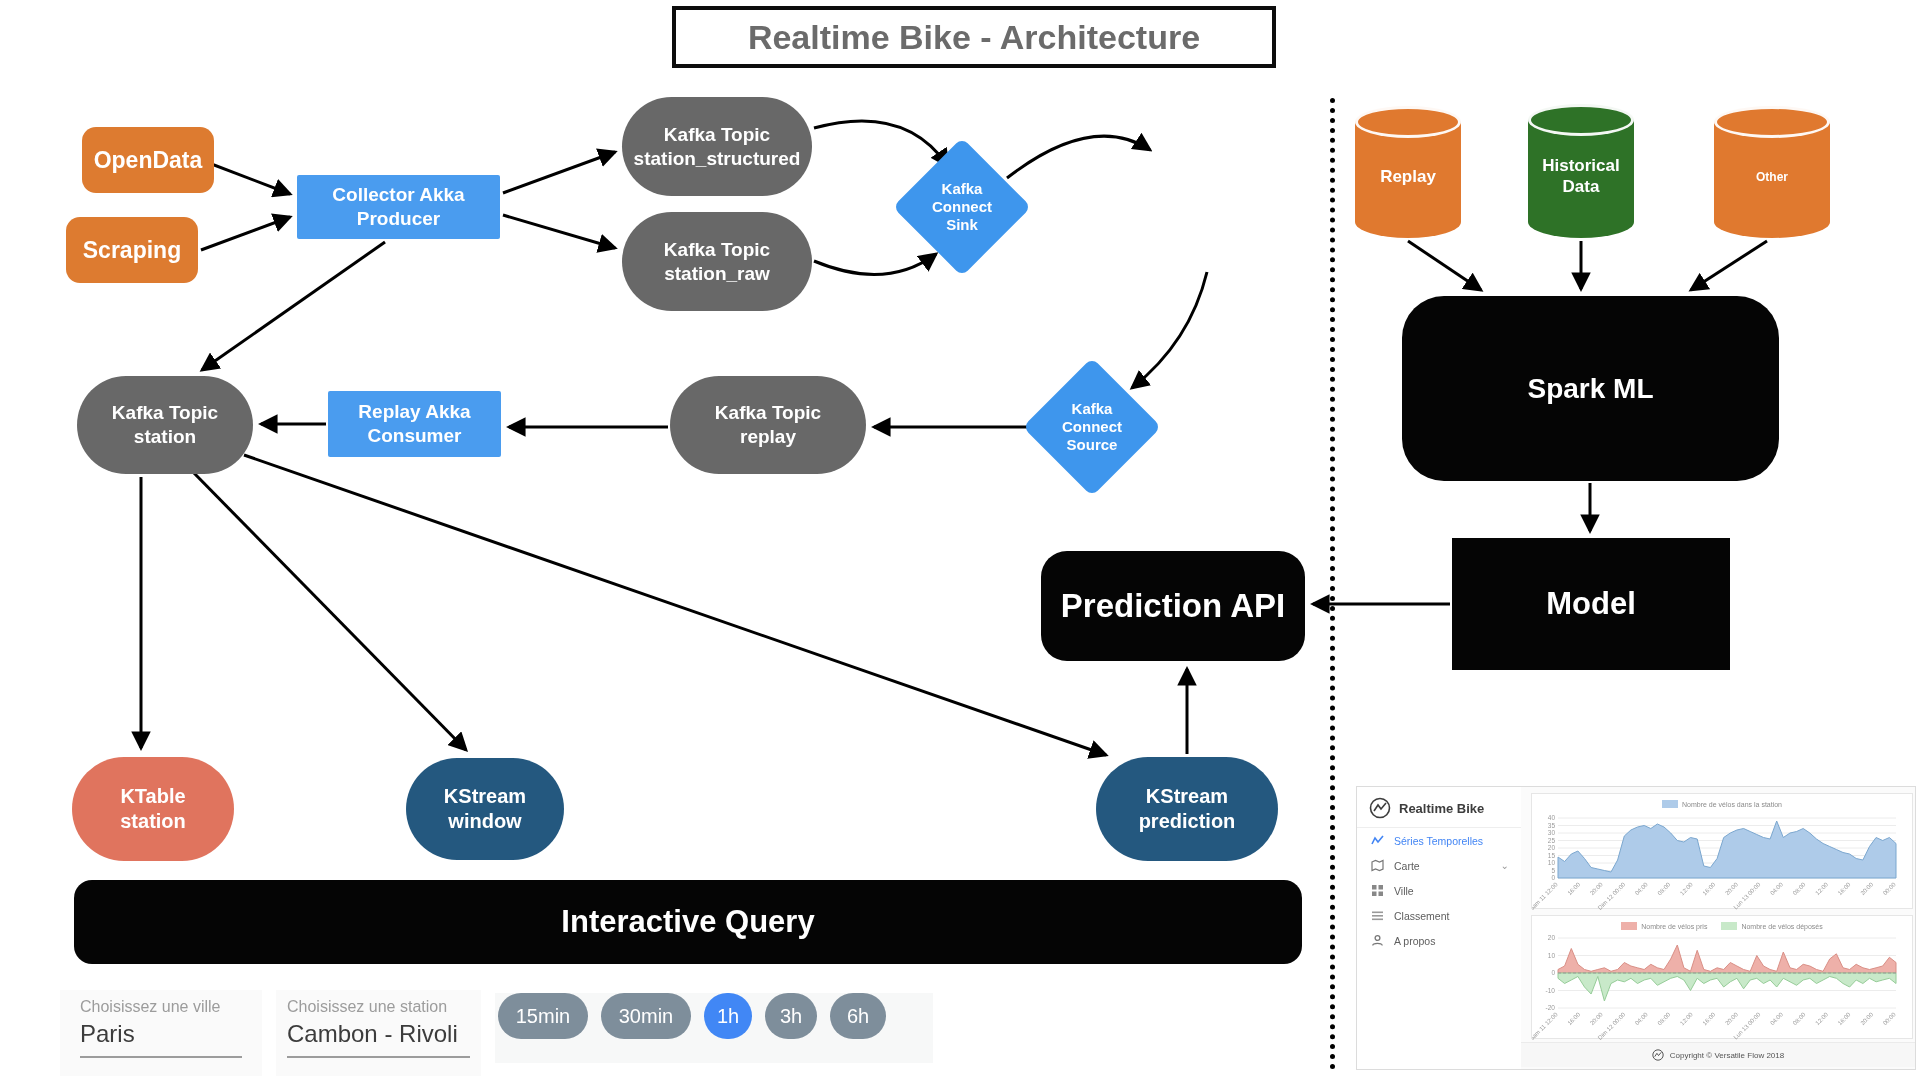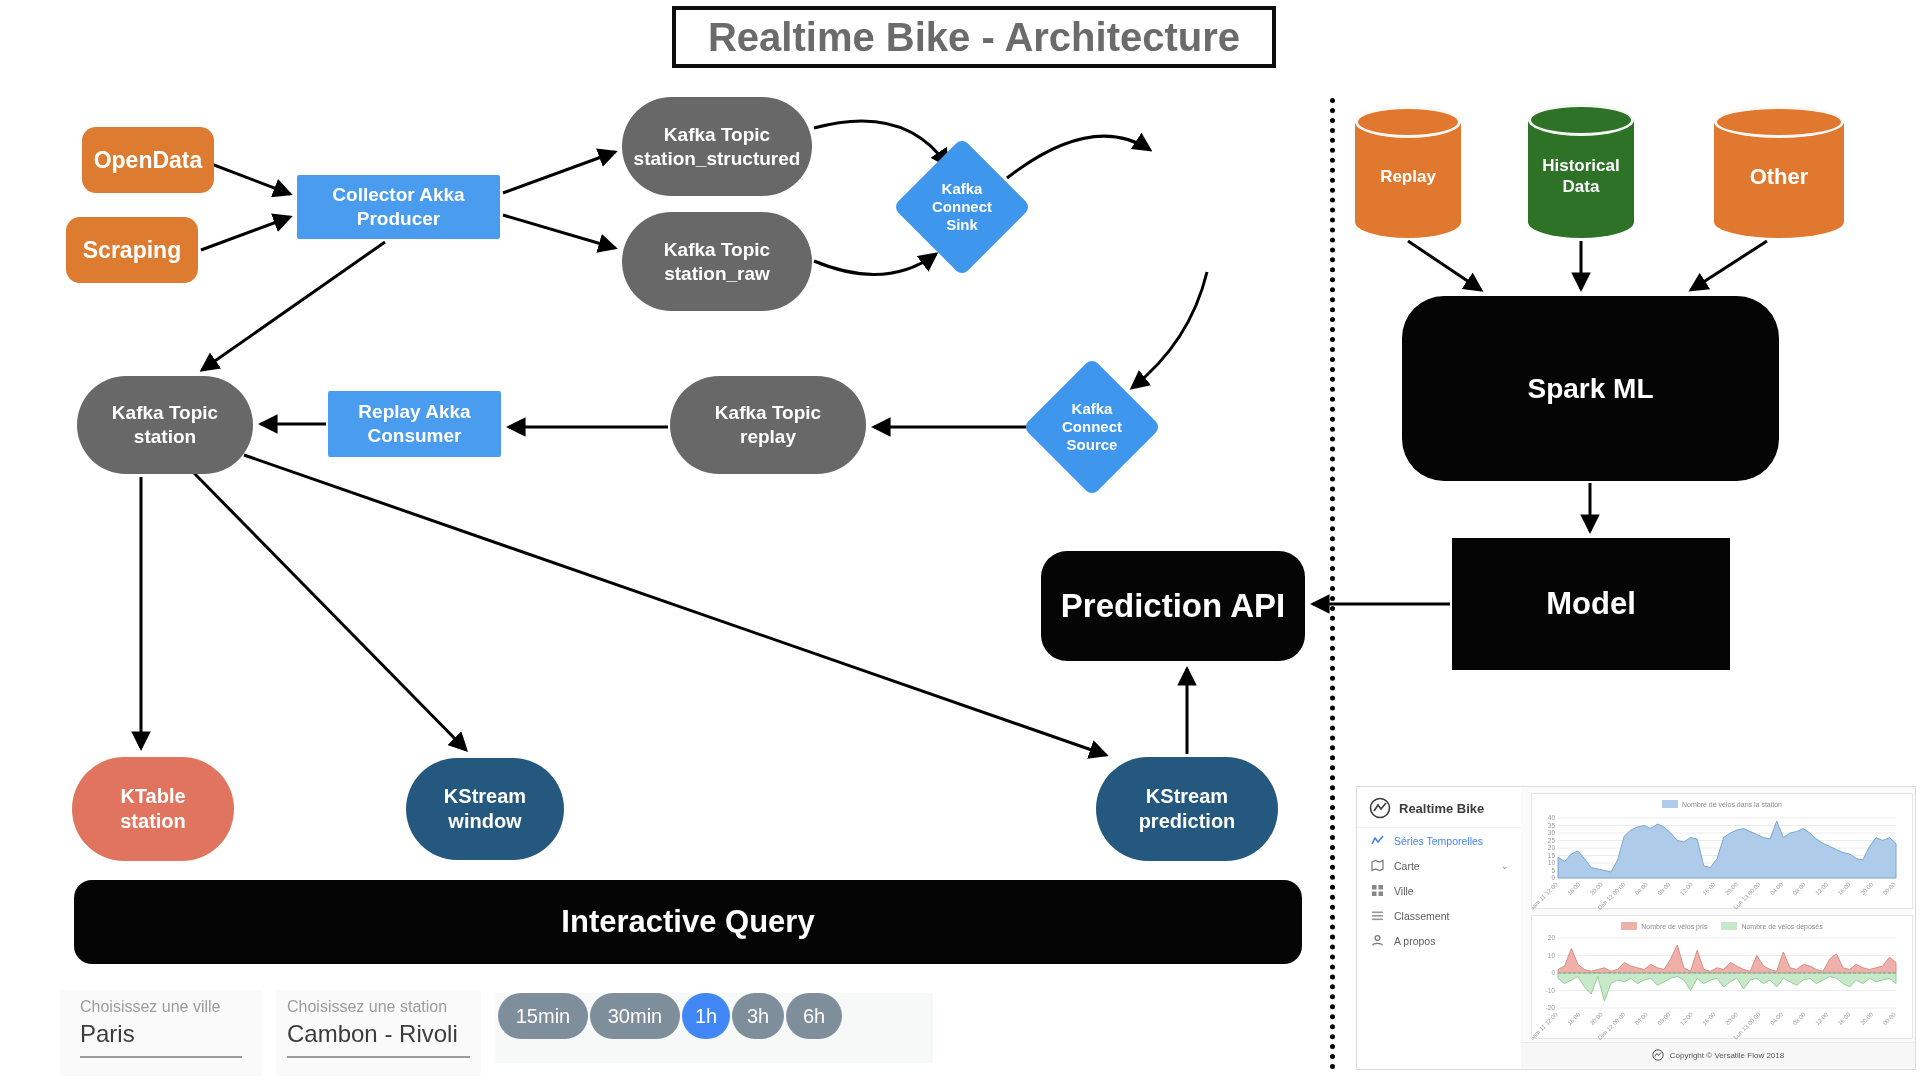--- a/index.html
+++ b/index.html
@@ -4,21 +4,21 @@
 <style>
   html,body{margin:0;padding:0;background:#fff;}
   body{width:1920px;height:1080px;position:relative;overflow:hidden;
        font-family:"Liberation Sans","DejaVu Sans",sans-serif;}
   #canvas{position:absolute;inset:0;}
   .node{position:absolute;display:flex;align-items:center;justify-content:center;
         color:#fff;font-weight:bold;text-align:center;white-space:pre-line;line-height:1.25;}
   
   #title-box{position:absolute;left:672px;top:6px;width:596px;height:54px;border:4px solid #0d0d0d;
              display:flex;align-items:center;justify-content:center;background:#fff;}
-  #title-box span{color:#6b6b6b;font-size:40px;font-weight:bold;}
+  #title-box span{color:#6b6b6b;font-size:34px;font-weight:bold;}
   
   .orange{background:#dd7b30;border-radius:14px;}
   .bluebox{background:#4a9cef;border-radius:2px;}
   .graypill{background:#686868;border-radius:60px;font-size:19px;}
   .blackbox{background:#050505;}
   .navy{background:#24587f;border-radius:60px;font-size:20px;}
   .salmon{background:#e0745e;border-radius:60px;font-size:20px;}
   
   .diamond{position:absolute;}
   .diamond .shape{position:absolute;inset:20px;transform:rotate(45deg);background:#3e96ed;border-radius:8px;}
@@ -33,21 +33,21 @@
             padding-top:8px;white-space:pre-line;line-height:1.25;}
   
   #separator{position:absolute;left:1330px;top:98px;height:972px;width:0;border-left:5px dotted #000;}
   
   #arrows{position:absolute;inset:0;pointer-events:none;}
   
   .panel{position:absolute;background:#fafafa;}
   .fld-label{color:#9c9c9c;font-size:16px;}
   .fld-value{color:#3c3c3c;font-size:24px;margin-top:4px;}
   .fld-line{height:0;border-bottom:2px solid #9c9c9c;margin-top:8px;}
-  #dur-panel{display:flex;align-items:flex-start;gap:2px;padding:0;background:#f7f8f8;}
+  #dur-panel{display:flex;align-items:flex-start;gap:13px;padding:0;background:#f7f8f8;}
   .dur-btn{height:46px;border:none;border-radius:23px;background:#7e8e9b;color:#fff;
            font-size:20px;font-family:inherit;display:flex;align-items:center;justify-content:center;}
   .dur-btn.active{background:#4187f5;}
   
   #app{position:absolute;left:1356px;top:786px;width:560px;height:284px;background:#fff;
        border:1px solid #dcdcdc;box-sizing:border-box;font-weight:normal;}
   #app-sidebar{position:absolute;left:0;top:0;width:164px;height:100%;background:#fff;border-right:1px solid #e8e8e8;}
   #app-brand{display:flex;align-items:center;gap:8px;padding:10px 10px 8px 12px;border-bottom:1px solid #eee;}
   #app-brand .brand-txt{font-size:13px;font-weight:bold;color:#3d3d3d;}
   .menu-item{display:flex;align-items:center;gap:10px;padding:6px 10px 6px 14px;font-size:10.5px;color:#5d5d5d;position:relative;}
@@ -126,21 +126,21 @@
     <div class="bod"></div>
       <div class="lid"></div>
     <div class="lab">Replay</div>
   </div>
   <div class="cyl" style="--c:#2e7227;left:1528px;top:106px;width:106px;height:132px;font-size:17px;">
     <div class="bod"></div>
       <div class="lid"></div>
     <div class="lab">Historical
 Data</div>
   </div>
-  <div class="cyl" style="--c:#e0792f;left:1714px;top:108px;width:130px;height:130px;font-size:22px;">
+  <div class="cyl" style="--c:#e0792f;left:1714px;top:108px;width:116px;height:130px;font-size:12px;">
     <div class="bod"></div>
       <div class="lid"></div>
     <div class="lab">Other</div>
   </div>
 
   <div class="node blackbox" style="left:1402px;top:296px;width:377px;height:185px;border-radius:42px;font-size:28px;">Spark ML</div>
   <div class="node blackbox" style="left:1452px;top:538px;width:278px;height:132px;font-size:31px;">Model</div>
   <div class="node blackbox" style="left:1041px;top:551px;width:264px;height:110px;border-radius:26px;font-size:33px;">Prediction API</div>
 
   <div class="node graypill" style="left:77px;top:376px;width:176px;height:98px;">Kafka Topic

